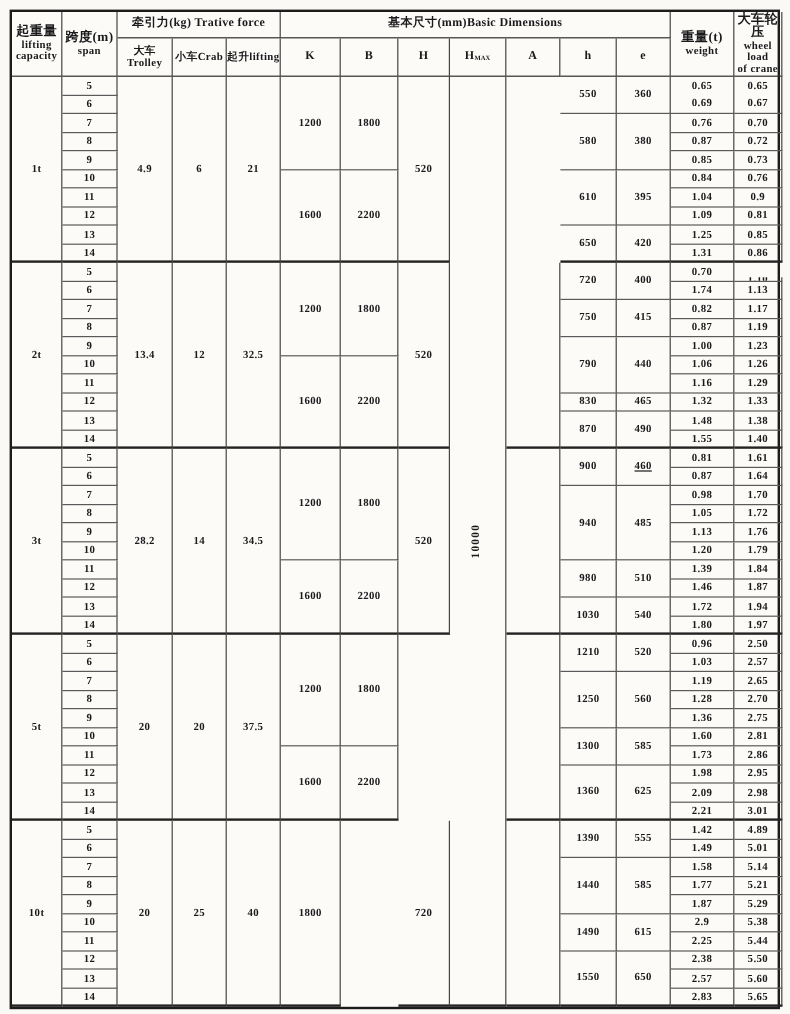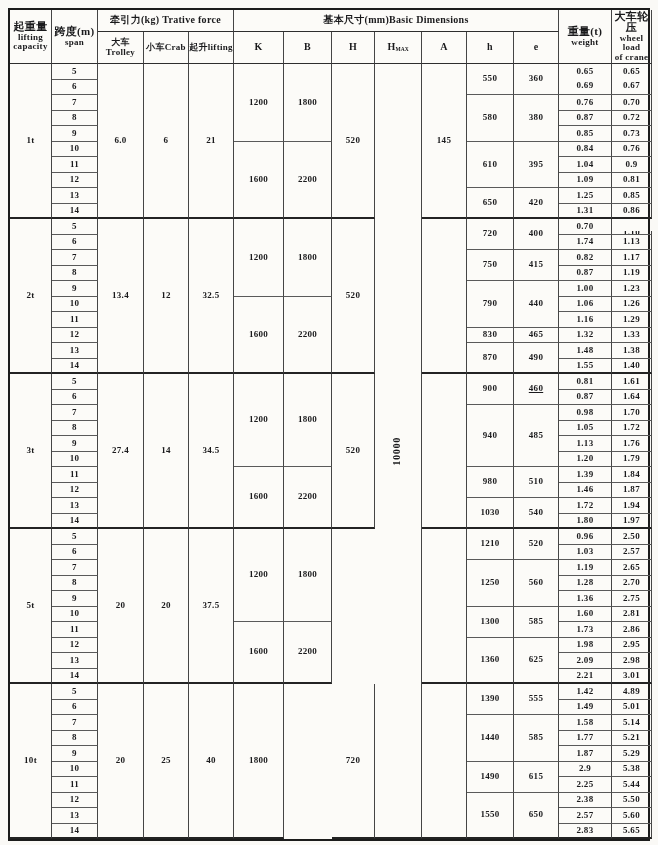--- a/index.html
+++ b/index.html
@@ -96,29 +96,28 @@
       <div class="cell num" style="grid-area: 3 / 2 / span 1;">5</div>
       <div class="cell num" style="grid-area: 4 / 2 / span 1;">6</div>
       <div class="cell num" style="grid-area: 5 / 2 / span 1;">7</div>
       <div class="cell num" style="grid-area: 6 / 2 / span 1;">8</div>
       <div class="cell num" style="grid-area: 7 / 2 / span 1;">9</div>
       <div class="cell num" style="grid-area: 8 / 2 / span 1;">10</div>
       <div class="cell num" style="grid-area: 9 / 2 / span 1;">11</div>
       <div class="cell num" style="grid-area: 10 / 2 / span 1;">12</div>
       <div class="cell num" style="grid-area: 11 / 2 / span 1;">13</div>
       <div class="cell num gb" style="grid-area: 12 / 2 / span 1;">14</div>
-      <div class="cell num gb" style="grid-area: 3 / 3 / span 10;">6.0</div>
+      <div class="cell num gb" style="grid-area: 3 / 3 / span 10;">4.9</div>
       <div class="cell num gb" style="grid-area: 3 / 4 / span 10;">6</div>
       <div class="cell num gb" style="grid-area: 3 / 5 / span 10;">21</div>
       <div class="cell num" style="grid-area: 3 / 6 / span 5;">1200</div>
       <div class="cell num" style="grid-area: 3 / 7 / span 5;">1800</div>
       <div class="cell num gb" style="grid-area: 8 / 6 / span 5;">1600</div>
       <div class="cell num gb" style="grid-area: 8 / 7 / span 5;">2200</div>
       <div class="cell num gb" style="grid-area: 3 / 8 / span 10;">520</div>
-      <div class="cell num gb" style="grid-area: 3 / 10 / span 10;">145</div>
       <div class="cell num" style="grid-area: 3 / 11 / span 2;">550</div>
       <div class="cell num" style="grid-area: 3 / 12 / span 2;">360</div>
       <div class="cell num" style="grid-area: 5 / 11 / span 3;">580</div>
       <div class="cell num" style="grid-area: 5 / 12 / span 3;">380</div>
       <div class="cell num" style="grid-area: 8 / 11 / span 3;">610</div>
       <div class="cell num" style="grid-area: 8 / 12 / span 3;">395</div>
       <div class="cell num gb" style="grid-area: 11 / 11 / span 2;">650</div>
       <div class="cell num gb" style="grid-area: 11 / 12 / span 2;">420</div>
       <div class="cell num wcell" style="grid-area: 3 / 13 / span 2;">
         <span>0.65</span>
@@ -198,21 +197,21 @@
       <div class="cell num" style="grid-area: 23 / 2 / span 1;">5</div>
       <div class="cell num" style="grid-area: 24 / 2 / span 1;">6</div>
       <div class="cell num" style="grid-area: 25 / 2 / span 1;">7</div>
       <div class="cell num" style="grid-area: 26 / 2 / span 1;">8</div>
       <div class="cell num" style="grid-area: 27 / 2 / span 1;">9</div>
       <div class="cell num" style="grid-area: 28 / 2 / span 1;">10</div>
       <div class="cell num" style="grid-area: 29 / 2 / span 1;">11</div>
       <div class="cell num" style="grid-area: 30 / 2 / span 1;">12</div>
       <div class="cell num" style="grid-area: 31 / 2 / span 1;">13</div>
       <div class="cell num gb" style="grid-area: 32 / 2 / span 1;">14</div>
-      <div class="cell num gb" style="grid-area: 23 / 3 / span 10;">27.4</div>
+      <div class="cell num gb" style="grid-area: 23 / 3 / span 10;">28.2</div>
       <div class="cell num gb" style="grid-area: 23 / 4 / span 10;">14</div>
       <div class="cell num gb" style="grid-area: 23 / 5 / span 10;">34.5</div>
       <div class="cell num" style="grid-area: 23 / 6 / span 6;">1200</div>
       <div class="cell num" style="grid-area: 23 / 7 / span 6;">1800</div>
       <div class="cell num gb" style="grid-area: 29 / 6 / span 4;">1600</div>
       <div class="cell num gb" style="grid-area: 29 / 7 / span 4;">2200</div>
       <div class="cell num gb" style="grid-area: 23 / 8 / span 10;">520</div>
       <div class="cell num gb" style="grid-area: 23 / 10 / span 10;"></div>
       <div class="cell num" style="grid-area: 23 / 11 / span 2;">900</div>
       <div class="cell num" style="grid-area: 23 / 12 / span 2; text-decoration: underline;">460</div>

